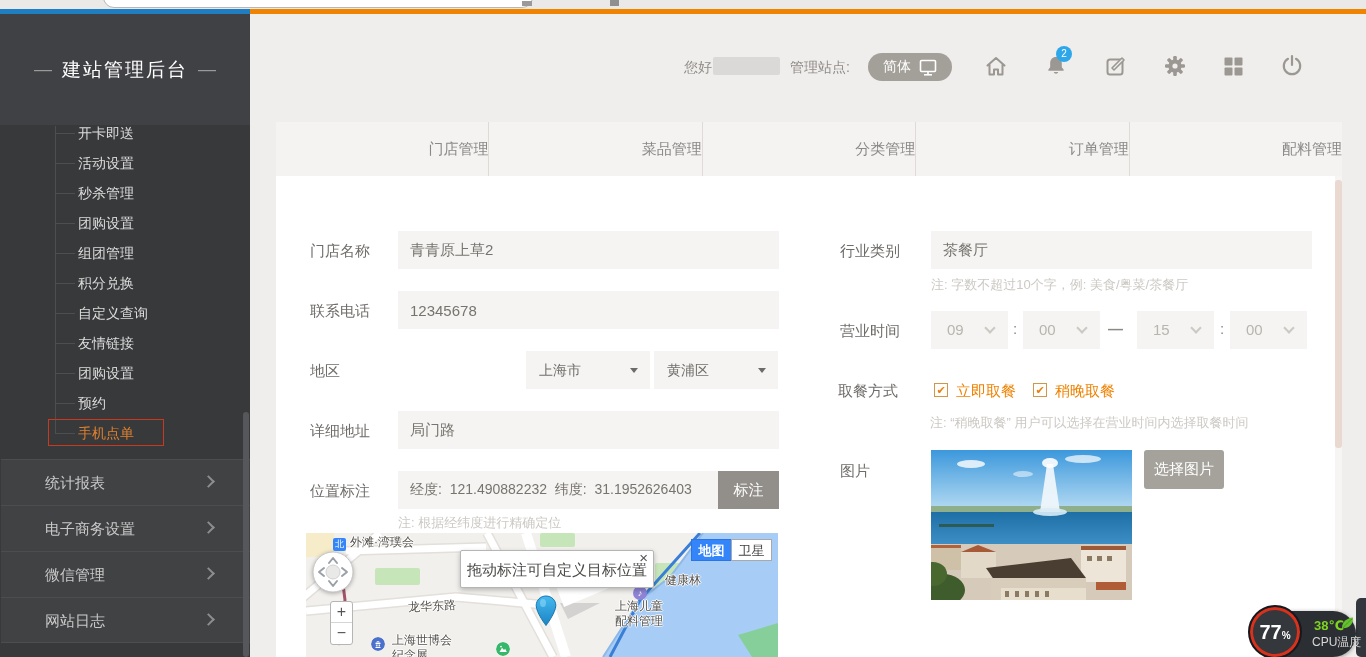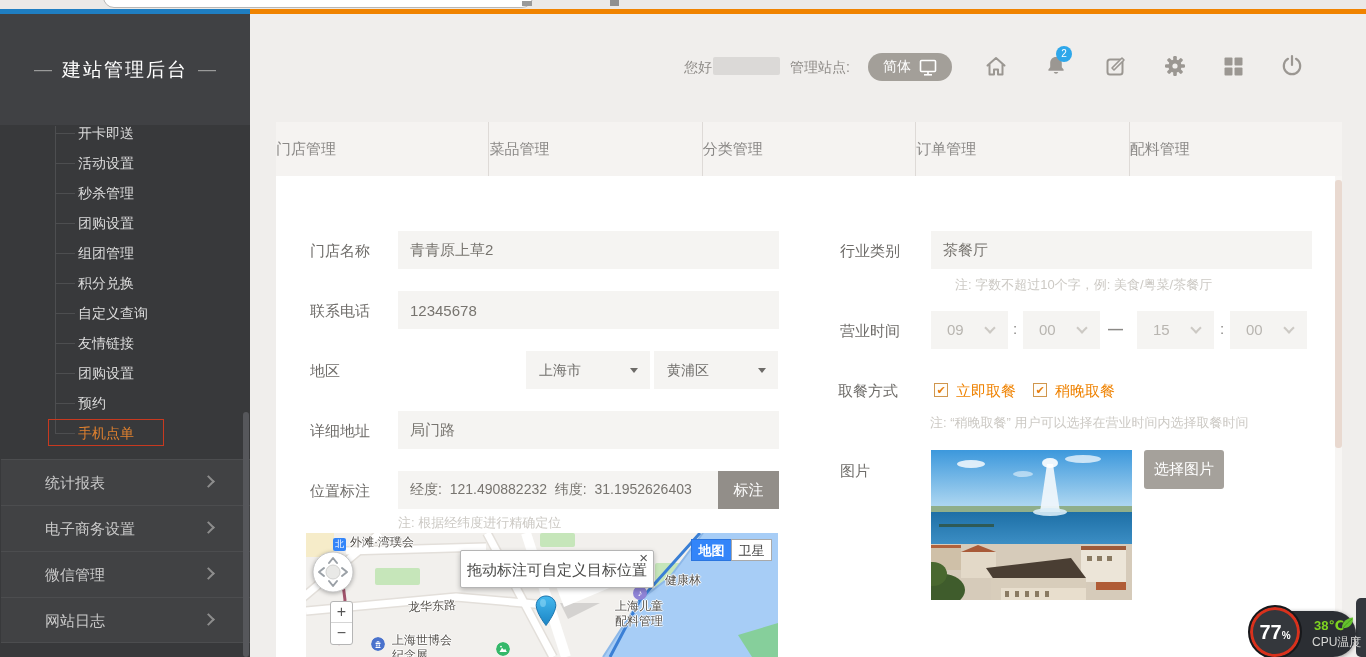--- a/index.html
+++ b/index.html
@@ -33,21 +33,21 @@
 
   
   .htext { position:absolute; top:59px; color:#8f8c88; font-size:14px; }
   .redacted { position:absolute; left:713px; top:57px; width:67px; height:18px; background:#dbd9d7; border-radius:2px; }
   .langpill { position:absolute; left:868px; top:53px; width:84px; height:28px; background:#a39f99; border-radius:14px; color:#fff; font-size:14px; display:flex; align-items:center; padding:0 10px 0 15px; gap:8px; cursor:pointer; }
   .hicon { position:absolute; top:54px; width:24px; height:24px; cursor:pointer; }
   .badge { position:absolute; left:1056px; top:46px; width:16px; height:16px; background:#2ea7ea; border-radius:50%; color:#fff; font-size:10px; line-height:16px; text-align:center; z-index:2; }
 
   
   .tabbar { left:276px; top:122px; width:1066px; height:54px; background:#f5f3f1; display:flex; }
-  .tab { flex:1; text-align:left; line-height:54px; color:#8b8987; font-size:15px; border-right:1px solid #dedad7; cursor:pointer; }
+  .tab { flex:1; text-align:right; line-height:54px; color:#8b8987; font-size:15px; border-right:1px solid #dedad7; cursor:pointer; }
   .tab:last-child { border-right:none; }
 
   
   .panel { left:276px; top:176px; width:1066px; height:481px; background:#fff; }
   .pscroll-track { left:1335px; top:176px; width:7px; height:481px; background:#f7f5f3; }
   .pscroll-thumb { left:1335px; top:180px; width:7px; height:268px; background:#e9d9d0; border-radius:3px; }
 
   .flabel { position:absolute; color:#6f6d6a; font-size:15px; }
   .finput { position:absolute; height:38px; background:#f5f4f2; border:none; outline:none; color:#77746f; font-size:15px; padding:0 12px; font-family:inherit; }
   .fnote { position:absolute; color:#ccc9c4; font-size:13px; }
@@ -291,21 +291,21 @@
             <stop offset="1" stop-color="#1b84c4"></stop>
           </linearGradient>
         </defs>
       <path d="M11 1 C5.4 1 1.2 5.2 1.2 10.6 C1.2 17.6 11 30.5 11 30.5 C11 30.5 20.8 17.6 20.8 10.6 C20.8 5.2 16.6 1 11 1 Z" fill="url(#pg)" stroke="#1873ad"></path>
       <ellipse cx="8" cy="8" rx="3" ry="4" fill="#8ed7f5" opacity="0.6"></ellipse>
     </svg>
   </div>
 
   <span class="flabel" style="left:840px;top:242px;">行业类别</span>
   <input class="finput" style="left: 931px; top: 231px; width: 381px;" value="茶餐厅">
-  <span class="fnote" style="left:931px;top:276px;margin-left:24px;">注: 字数不超过10个字，例: 美食/粤菜/茶餐厅</span>
+  <span class="fnote" style="left:931px;top:276px;">注: 字数不超过10个字，例: 美食/粤菜/茶餐厅</span>
 
   <span class="flabel" style="left:840px;top:322px;">营业时间</span>
   <div class="tsel" style="left:931px;top:311px;"><span>09</span><i class="chev"></i></div>
   <span class="tsep" style="left:1013px;">:</span>
   <div class="tsel" style="left:1023px;top:311px;"><span>00</span><i class="chev"></i></div>
   <span class="tsep" style="left:1108px;font-weight:bold;">—</span>
   <div class="tsel" style="left:1137px;top:311px;"><span>15</span><i class="chev"></i></div>
   <span class="tsep" style="left:1220px;">:</span>
   <div class="tsel" style="left:1230px;top:311px;"><span>00</span><i class="chev"></i></div>
 

